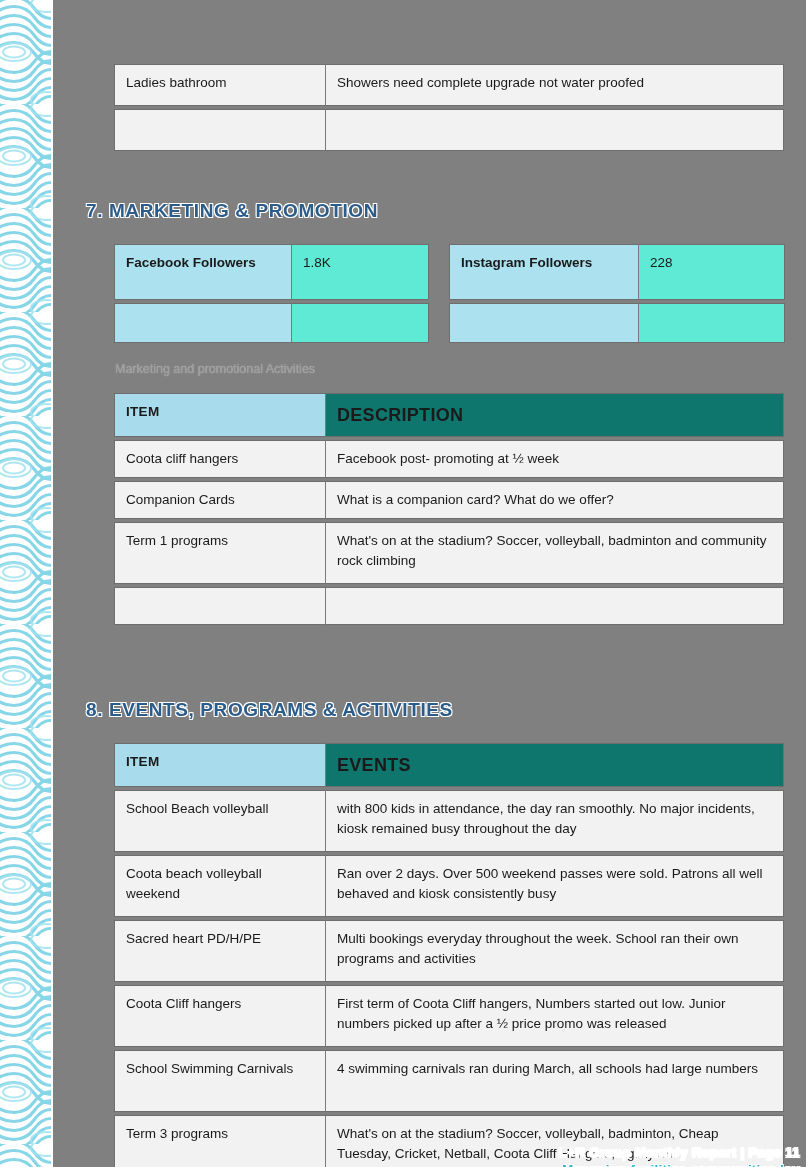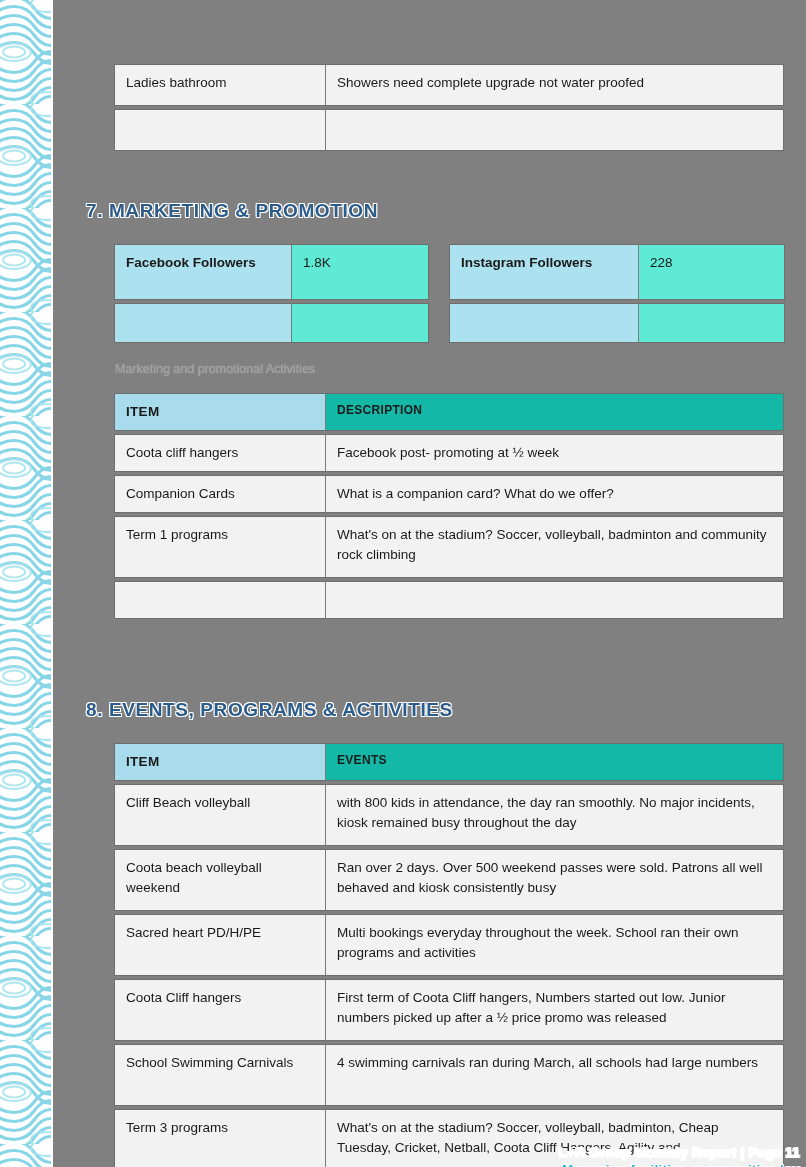--- a/index.html
+++ b/index.html
@@ -40,21 +40,21 @@
     border-top:1px solid #6e6e6e;
     border-bottom:1px solid #6e6e6e;
     border-left:1px solid #6e6e6e;
     border-right:1px solid #6e6e6e;
   }
   .tbl td.c1{border-right:1px solid #7a7a7a;}
   .tbl td.c2{border-left:none;}
 
   
   .tbl td.hdr-a{background:#a8dcec;font-weight:bold;font-size:13.5px;letter-spacing:.3px;}
-  .tbl td.hdr-b{background:#14b8a6;font-weight:bold;font-size:12px;letter-spacing:.3px;}
+  .tbl td.hdr-b{background:#0f766e;font-weight:bold;font-size:18px;letter-spacing:.3px;}
 
   
   .mini td.lbl{background:#ace1ef;font-weight:bold;}
   .mini td.val{background:#5eead4;font-weight:normal;}
 
   
   .sec-head{
     position:absolute;
     font-size:19px;
     font-weight:bold;
@@ -227,21 +227,21 @@
     <colgroup>
         <col style="width:212px">
         <col style="width:458px">
       </colgroup>
     <tbody>
       <tr>
         <td class="c1 hdr-a" style="height:20px">ITEM</td>
         <td class="c2 hdr-b">EVENTS</td>
       </tr>
       <tr>
-        <td class="c1" style="height:44px">Cliff Beach volleyball</td>
+        <td class="c1" style="height:44px">School Beach volleyball</td>
         <td class="c2">with 800 kids in attendance, the day ran smoothly. No major incidents, kiosk remained busy throughout the day</td>
       </tr>
       <tr>
         <td class="c1" style="height:44px">Coota beach volleyball weekend</td>
         <td class="c2">Ran over 2 days. Over 500 weekend passes were sold.
 Patrons all well behaved and kiosk consistently busy</td>
       </tr>
       <tr>
         <td class="c1" style="height:44px">Sacred heart PD/H/PE</td>
         <td class="c2">Multi bookings everyday throughout the week.

